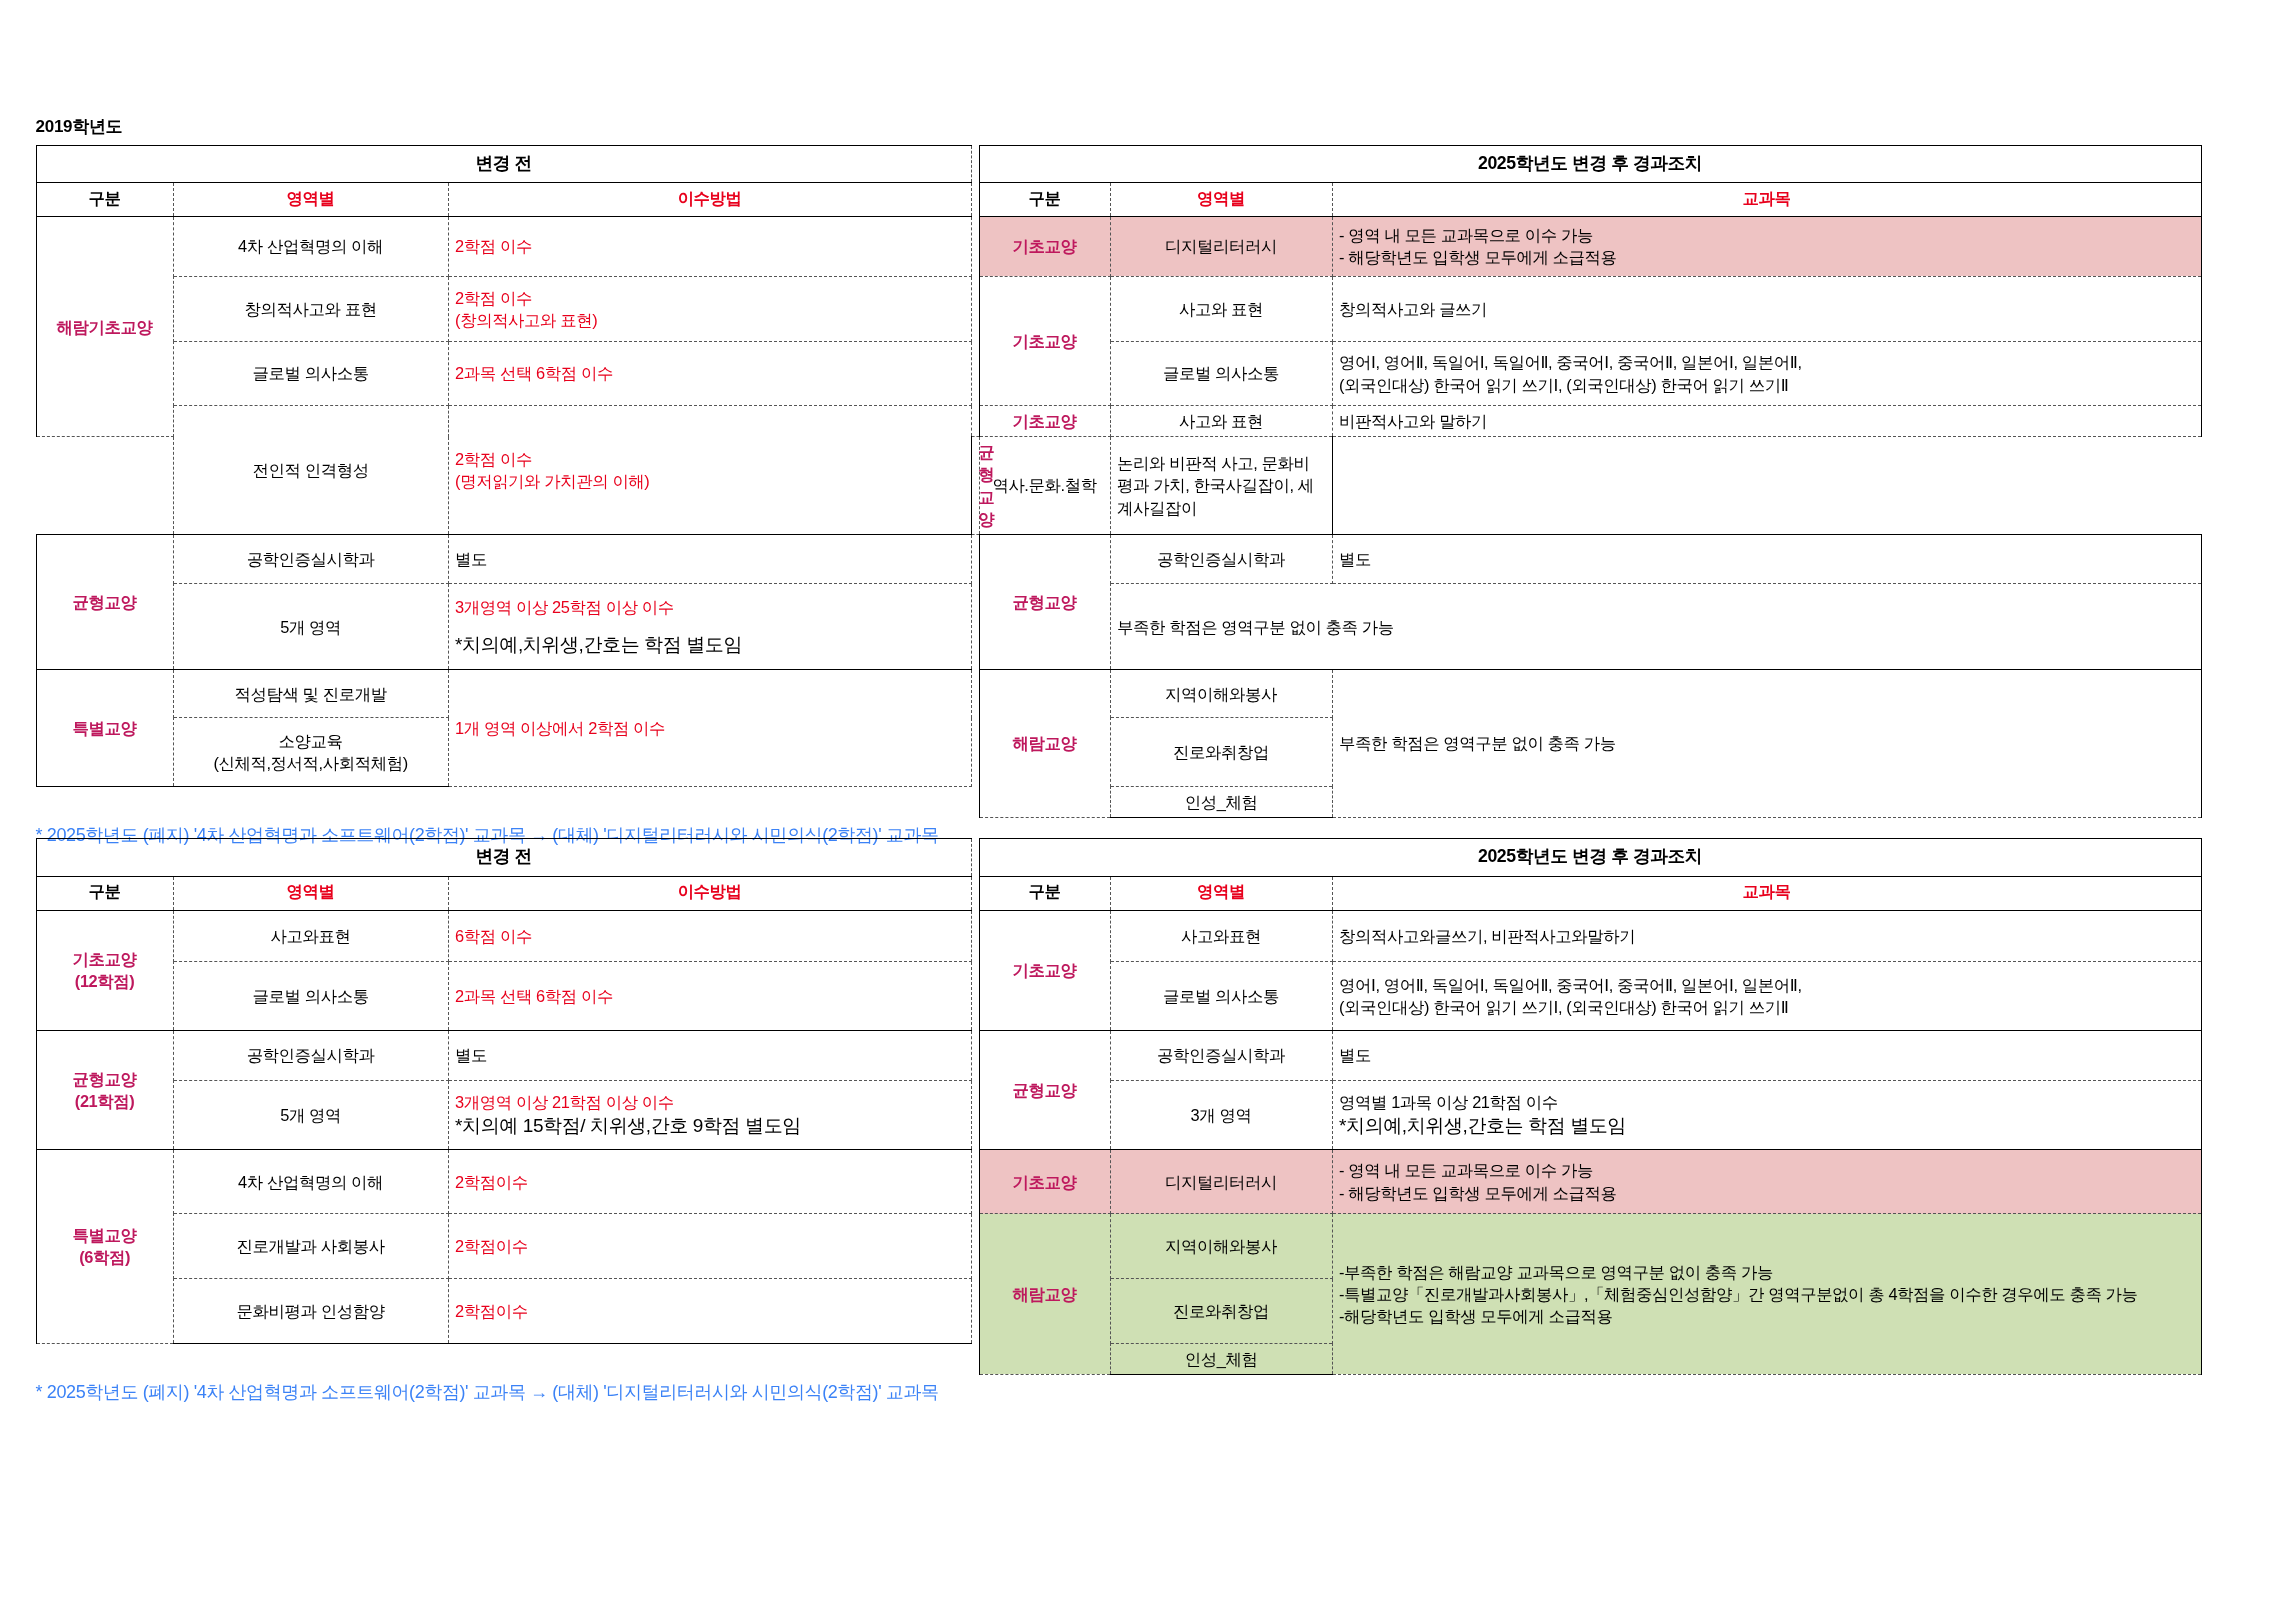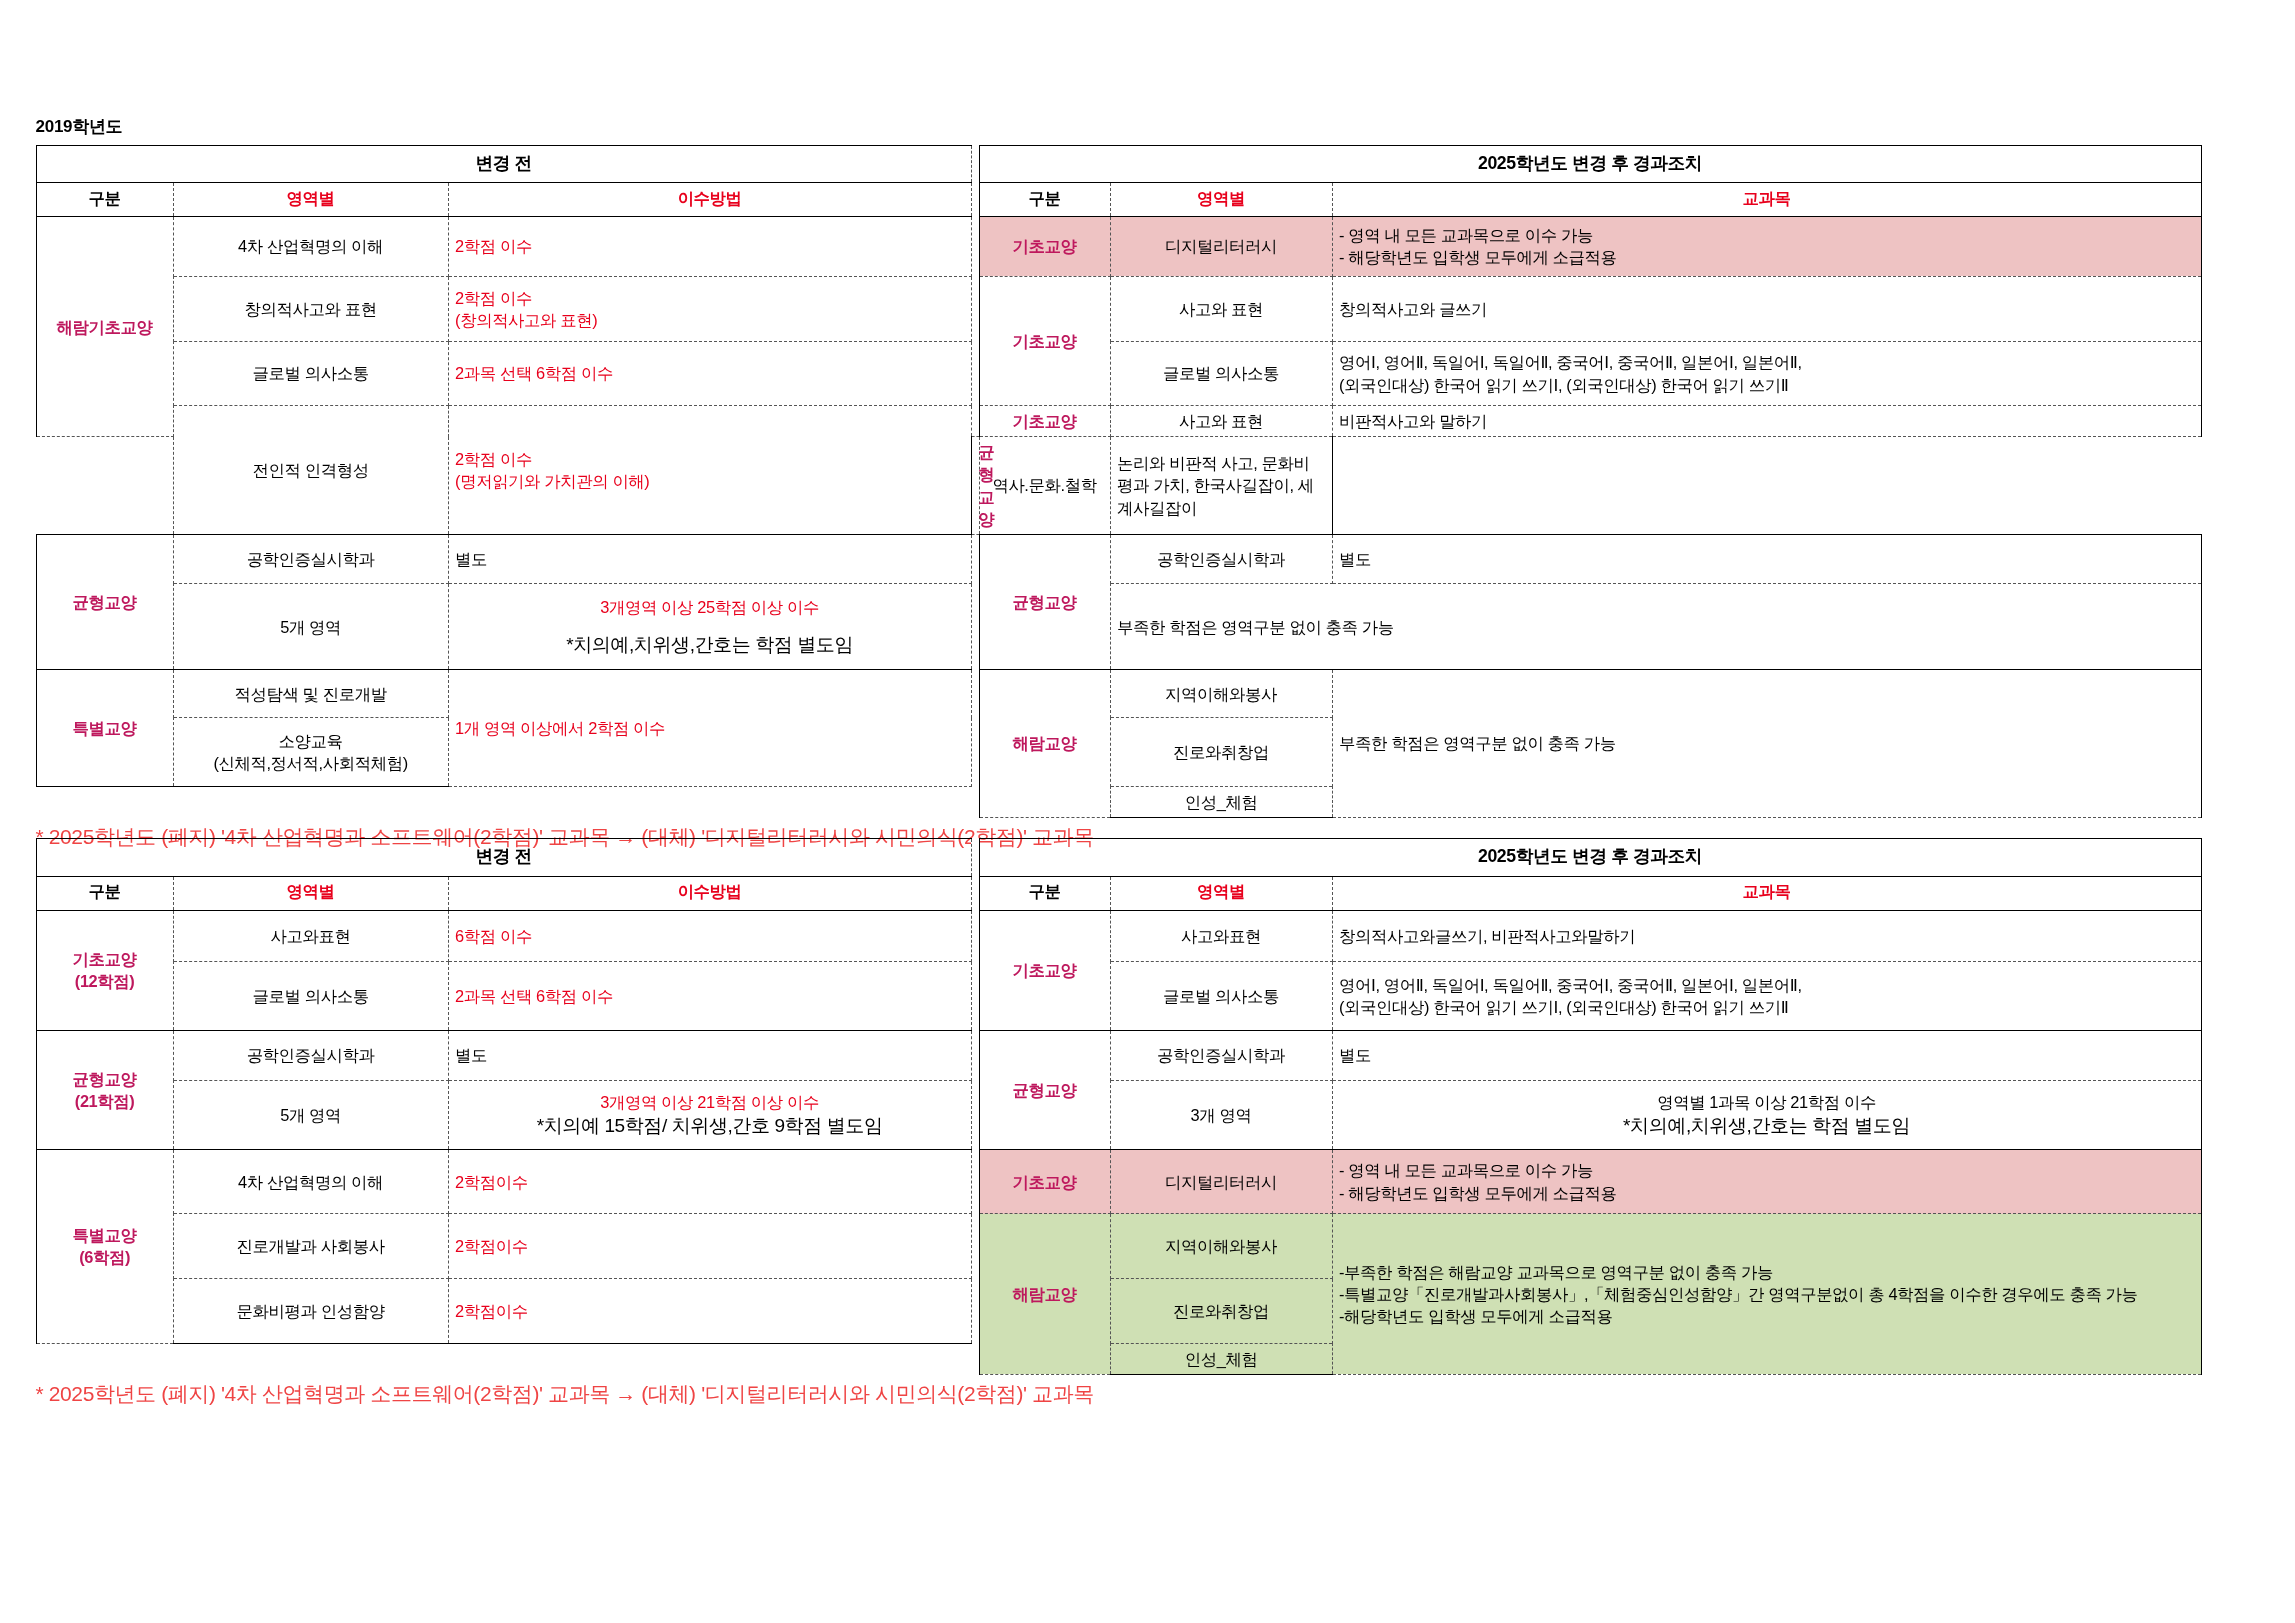--- a/index.html
+++ b/index.html
@@ -67,38 +67,38 @@
     text-align: center;
     height: 25px;
   }
   .pink { background: #eec3c3; }
   .green { background: #cfe0b4; }
   .gap-col {
     border: none !important;
     background: #ffffff;
   }
   .note {
-    font-size: 21px;
-    color: #ef4444;
+    font-size: 18px;
+    color: #3b82f6;
     margin-top: 5.2px;
     letter-spacing: -0.4px;
   }
   .small {
     font-size: 19px;
   }
   .footer {
     position: absolute;
     left: 0;
     top: 1557px;
     width: 2295px;
     text-align: center;
     font-size: 16.4px;
     color: #222;
   }
-  .cellwrap { display: block; text-align: center; }
+  .cellwrap { display: block; }
 </style>
 </head>
 <body>
 
 <div class="page">
 
   <div class="section" style="top:115px;">
     <div class="section-title">2019학년도</div>
 
     <table class="grid">

